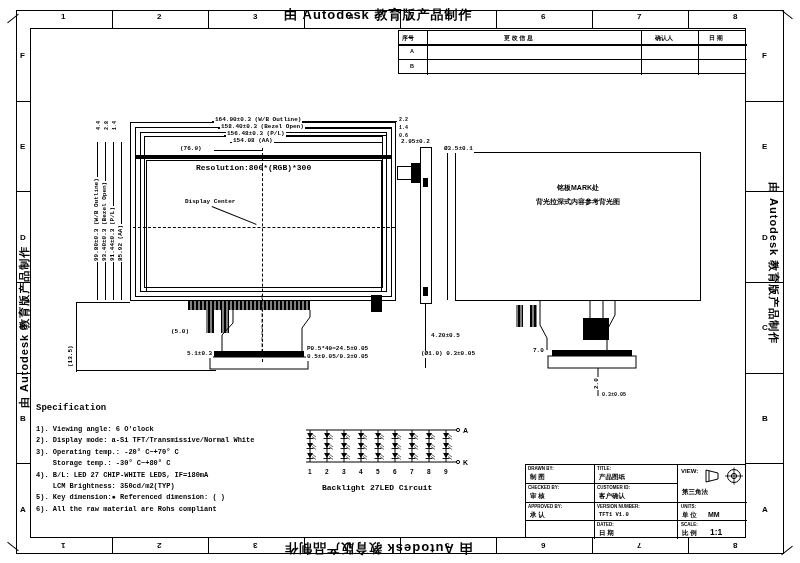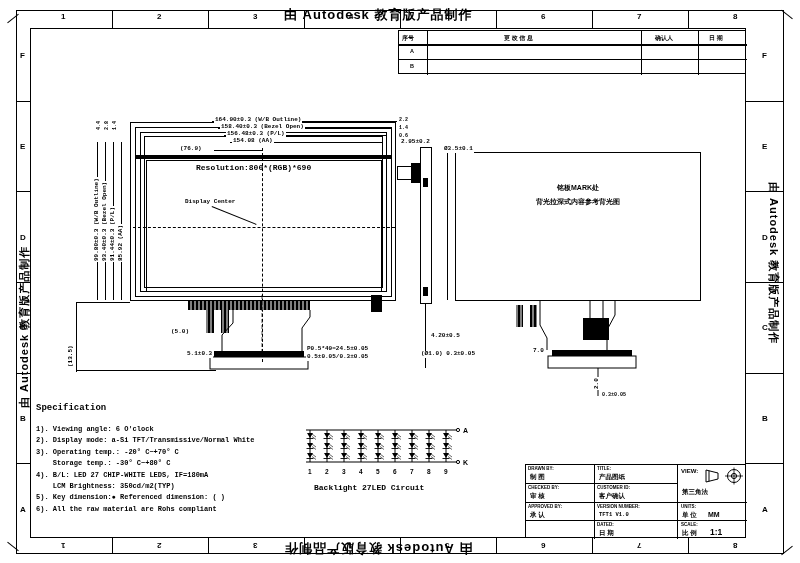--- a/index.html
+++ b/index.html
@@ -64,21 +64,21 @@
     <div class="box2" style="left:130px;top:122px;width:266px;height:179px"></div>
     <div class="box" style="left:135px;top:127px;width:257px;height:170px"></div>
     <div class="box" style="left:140px;top:132px;width:247px;height:160px"></div>
     <div class="box" style="left:144px;top:136px;width:239px;height:152px"></div>
     <div class="ln" style="left:135px;top:155px;width:257px;height:4px"></div>
     <div class="box" style="left:146px;top:160px;width:236px;height:132px"></div>
 
     <div class="dash-v" style="left:262px;top:148px;height:214px"></div>
     <div class="dash-h" style="left:133px;top:227px;width:262px"></div>
 
-    <div class="mono8" style="left:196px;top:164px">Resolution:800*(RGB)*690</div>
+    <div class="mono8" style="left:196px;top:164px">Resolution:800*(RGB)*300</div>
     <div class="dim" style="left:184px;top:199px">Display Center</div>
     <div class="ln" style="left:212px;top:206px;width:48px;height:1px;transform:rotate(22deg);transform-origin:0 0"></div>
 
     <div class="ln" style="left:212px;top:121px;width:185px;height:1px"></div>
     <div class="ln" style="left:218px;top:128px;width:174px;height:1px"></div>
     <div class="ln" style="left:224px;top:135px;width:163px;height:1px"></div>
     <div class="ln" style="left:230px;top:142px;width:153px;height:1px"></div>
     <div class="dim" style="left:214px;top:117px">164.90±0.3 (W/B Outline)</div>
     <div class="dim" style="left:220px;top:124px">158.40±0.3 (Bezel Open)</div>
     <div class="dim" style="left:226px;top:131px">156.48±0.3 (P/L)</div>
@@ -289,21 +289,21 @@
       <polygon points="143,19 149,19 146,24" fill="#000"></polygon>
       <line x1="142.5" y1="24.5" x2="149.5" y2="24.5" stroke="#000" stroke-width="0.9"></line>
       <line x1="148" y1="20" x2="152" y2="23" stroke="#000" stroke-width="0.6"></line>
       <line x1="148" y1="22.5" x2="152" y2="25.5" stroke="#000" stroke-width="0.6"></line>
       <polygon points="143,29 149,29 146,34" fill="#000"></polygon>
       <line x1="142.5" y1="34.5" x2="149.5" y2="34.5" stroke="#000" stroke-width="0.9"></line>
       <line x1="148" y1="30" x2="152" y2="33" stroke="#000" stroke-width="0.6"></line>
       <line x1="148" y1="32.5" x2="152" y2="35.5" stroke="#000" stroke-width="0.6"></line>
       <text x="144" y="50" font-size="6.5" font-weight="bold" font-family="Liberation Sans, sans-serif">9</text>
     </svg>
-  <div class="mono8" style="left:314px;top:484px">Backlight 27LED Circuit</div>
+  <div class="mono8" style="left:322px;top:484px">Backlight 27LED Circuit</div>
 
   <div class="spec-title" style="left:36px;top:403px">Specification</div>
   <div class="spec" style="left:36px;top:424px">1). Viewing angle: 6 O'clock
 2). Display mode: a-Si TFT/Transmissive/Normal White
 3). Operating temp.: -20° C~+70° C
     Storage temp.: -30° C~+80° C
 4). B/L: LED 27 CHIP-WHITE LEDS, IF=180mA
     LCM Brightness: 350cd/m2(TYP)
 5). Key dimension:● Referenced dimension: ( )
 6). All the raw material are Rohs compliant</div>

